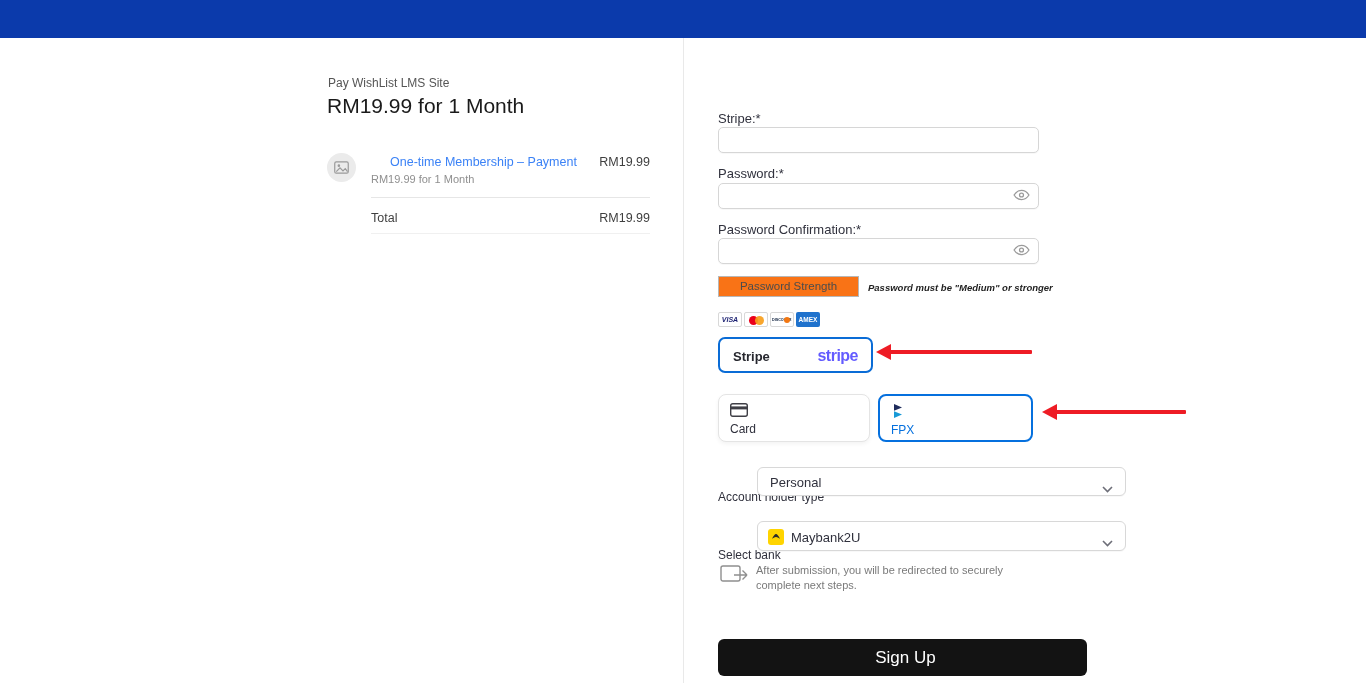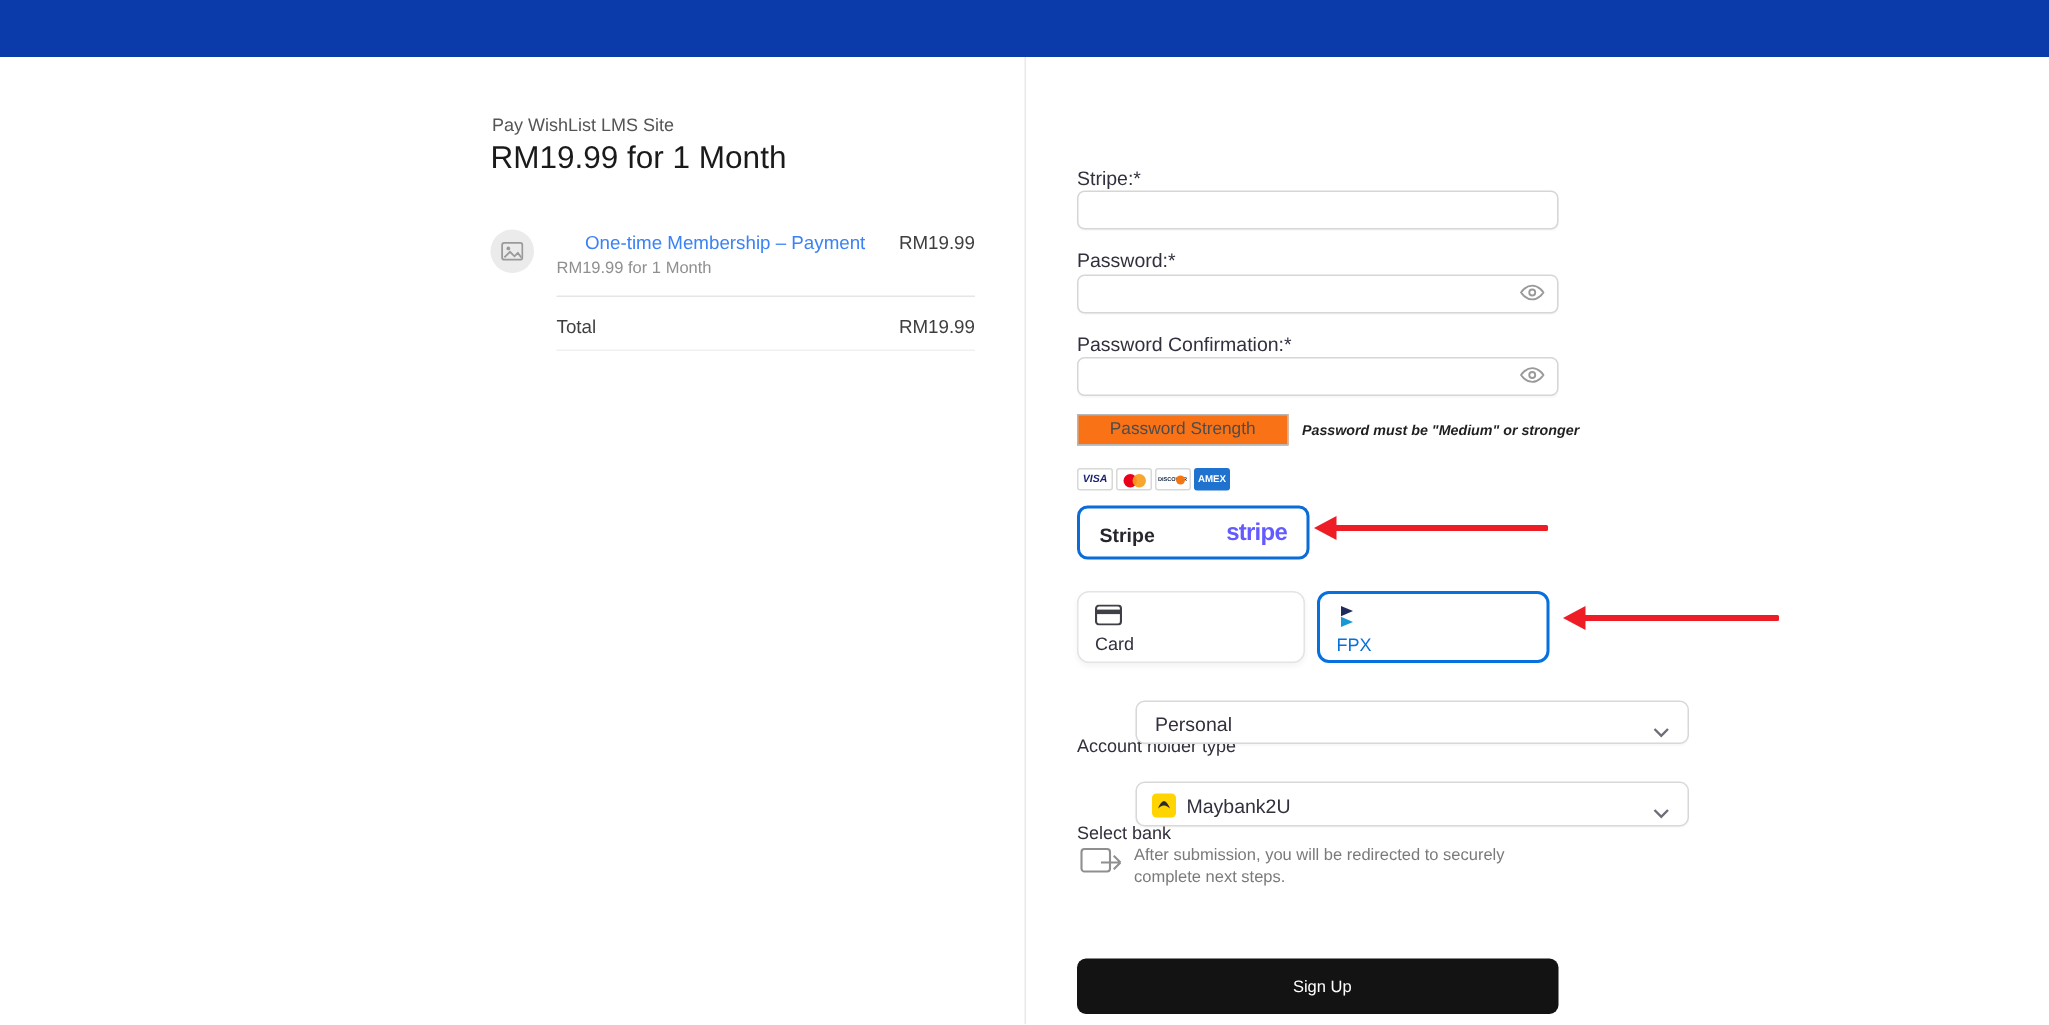--- a/index.html
+++ b/index.html
@@ -74,22 +74,22 @@
   .sel-account { top:467px; height:29px; }
   .sel-account .sel-text { left:12px; top:7px; }
   .sel-bank { top:521px; height:30px; }
   .sel-bank .sel-text { left:33px; top:8px; }
   .bank-ic { position:absolute; left:10px; top:7px; width:16px; height:16px; border-radius:3px; background:#ffd400;
     display:flex; align-items:center; justify-content:center; }
 
   .note-icon { position:absolute; left:2px; top:564px; }
   .note-text { position:absolute; left:38px; top:563px; width:252px; font-size:11px; color:#7a7a7a; line-height:15px; }
 
-  .signup-btn { position:absolute; left:0; top:639px; width:321px; height:37px; background:#131313; color:#fff;
-    border:none; border-radius:6px; font-size:11px; font-weight:500; font-family:"Liberation Sans", sans-serif; cursor:pointer;padding-left:12px; }
+  .signup-btn { position:absolute; left:0; top:639px; width:369px; height:37px; background:#131313; color:#fff;
+    border:none; border-radius:6px; font-size:17px; font-weight:500; font-family:"Liberation Sans", sans-serif; cursor:pointer;padding-left:12px; }
 
   
   .arrow { position:absolute; height:16px; }
   .arrow .head { position:absolute; left:0; top:0; width:0; height:0;
     border-top:8px solid transparent; border-bottom:8px solid transparent; border-right:15px solid #ee1c25; }
   .arrow .shaft { position:absolute; left:13px; right:0; top:6px; height:4px; background:#ee1c25; border-radius:1px; }
   .arrow1 { left:876px; top:344px; width:156px; }
   .arrow2 { left:1042px; top:404px; width:144px; }
 </style>
 </head>

